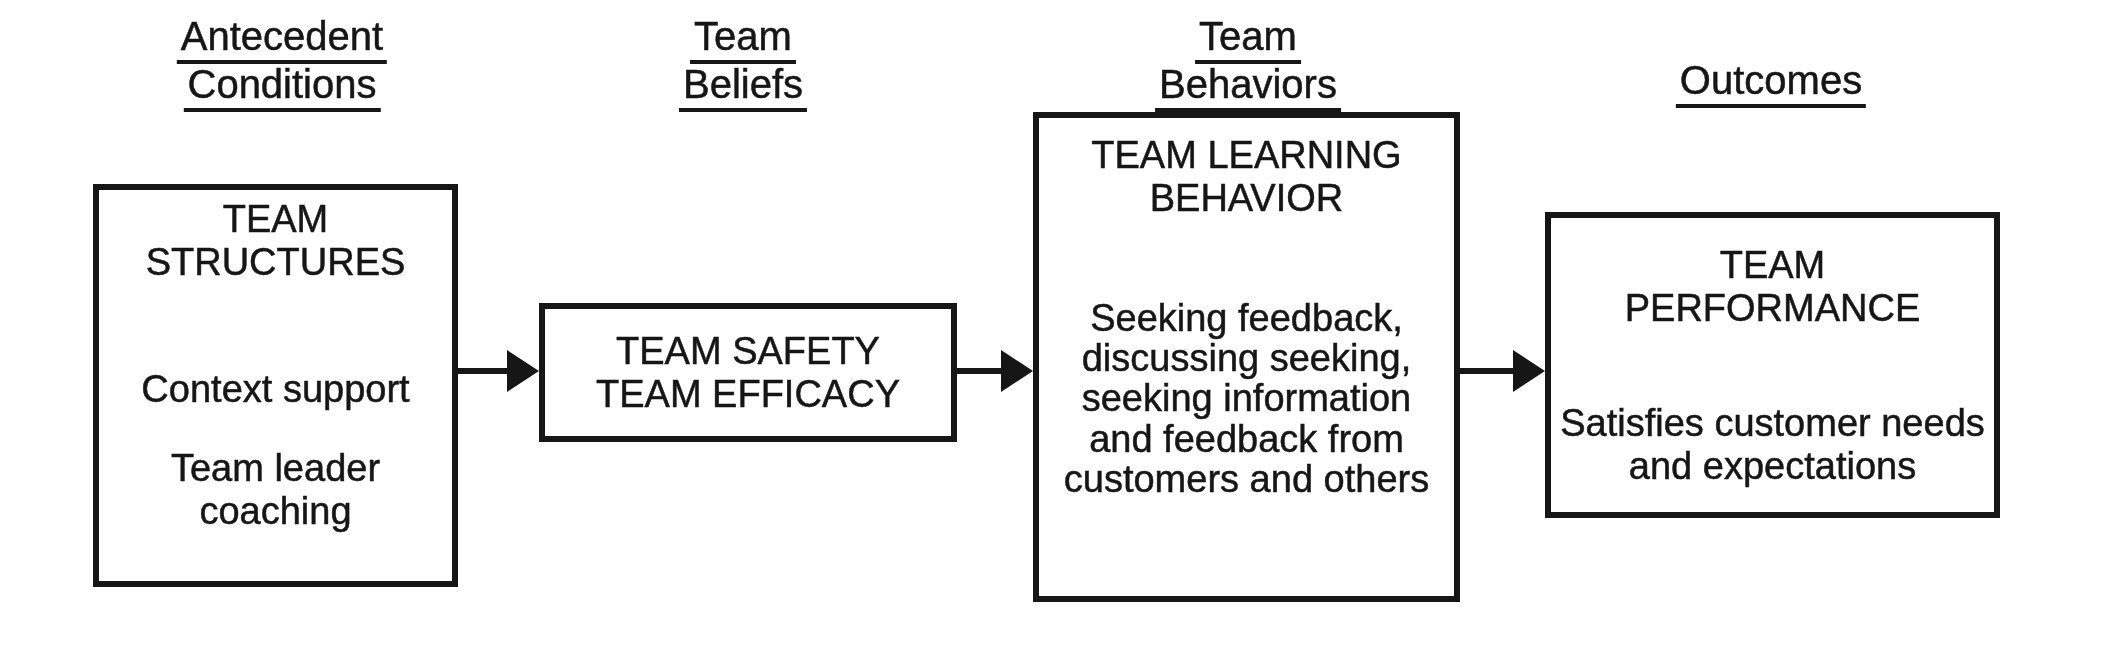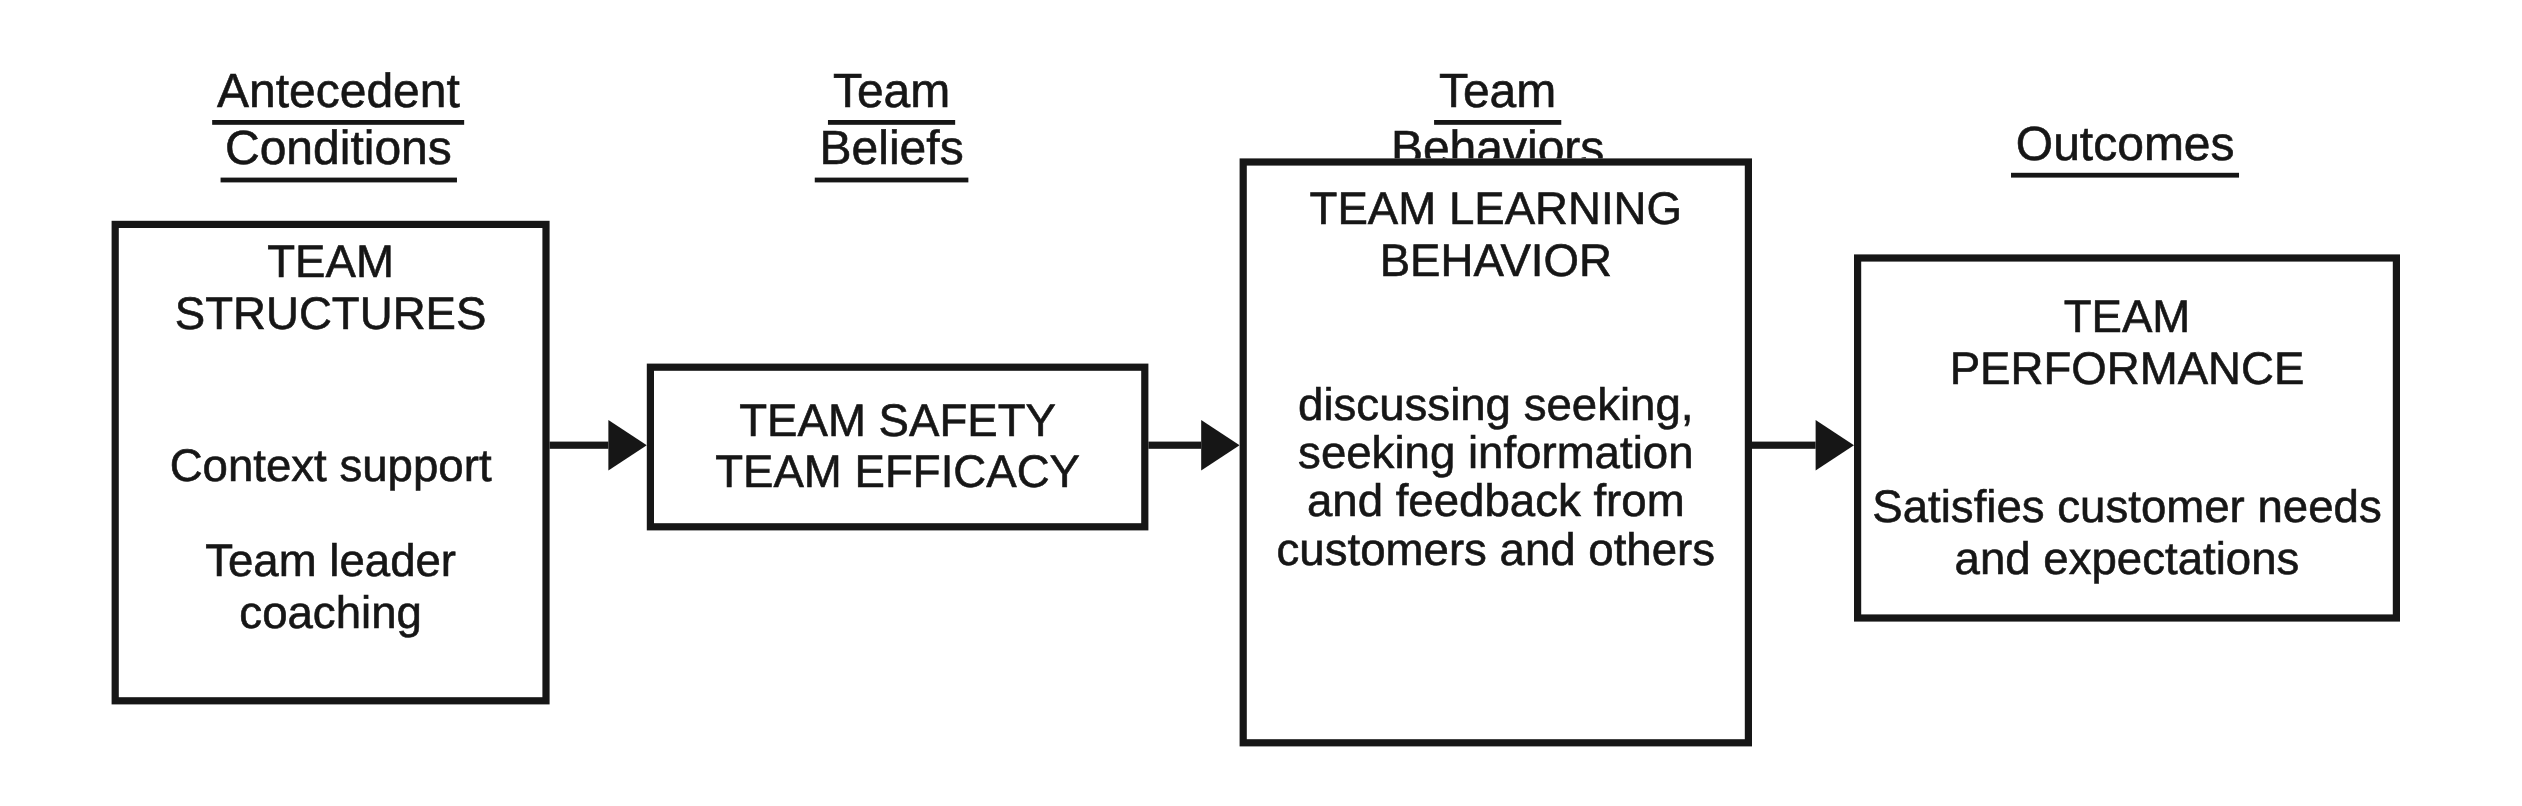--- a/index.html
+++ b/index.html
@@ -11,21 +11,21 @@
     font-family: "Liberation Sans", "DejaVu Sans", sans-serif;
     color: var(--ink);
     -webkit-text-stroke: 0.5px currentColor;
   }
   
   .heading {
     position: absolute;
     transform: translateX(-50%);
     display: flex; flex-direction: column; align-items: center;
     font-size: 40px; line-height: 1.0;
-    text-align: center; white-space: nowrap; margin-top: 40px;
+    text-align: center; white-space: nowrap;
   }
   .hline {
     display: inline-block;
     border-bottom: 4px solid var(--ink);
     padding: 0 4px 4px 4px;
   }
   #heading-1 { left: 282px;  top: 16px; }
   #heading-2 { left: 743px;  top: 16px; }
   #heading-3 { left: 1248px; top: 16px; }
   #heading-4 { left: 1771px; top: 60px; align-items: center; }
@@ -34,21 +34,21 @@
     position: absolute;
     border: 6px solid var(--ink);
     background: var(--bg);
     display: flex; flex-direction: column; align-items: center;
     text-align: center;
     font-size: 38px; line-height: 1.13;
   }
   .line { display: block; white-space: nowrap; }
   #box-1 { left: 93px;   top: 184px; width: 365px; height: 403px; }
   #box-2 { left: 539px;  top: 303px; width: 418px; height: 139px; justify-content: center; }
-  #box-3 { left: 1033px; top: 132px; width: 427px; height: 490px; }
+  #box-3 { left: 1033px; top: 112px; width: 427px; height: 490px; }
   #box-4 { left: 1545px; top: 212px; width: 455px; height: 306px; }
   #box-1 .box-title { margin-top: 8px; }
   #box-1 .item-1    { margin-top: 84px; }
   #box-1 .item-2    { margin-top: 36px; }
   #box-3 .box-title { margin-top: 16px; }
   #box-3 .box-body  { margin-top: 78px; line-height: 1.06; }
   #box-4 .box-title { margin-top: 26px; }
   #box-4 .box-body  { margin-top: 72px; text-align: center; }
   
   .arrow {
@@ -115,20 +115,21 @@
   <div class="arrow-shaft"></div>
   <div class="arrow-head"></div>
 </div>
 
 <div class="box" id="box-3">
   <div class="box-title">
     <span class="line">TEAM LEARNING</span>
     <span class="line">BEHAVIOR</span>
   </div>
   <div class="box-body">
+    <span class="line">Seeking feedback,</span>
     <span class="line">discussing seeking,</span>
     <span class="line">seeking information</span>
     <span class="line">and feedback from</span>
     <span class="line">customers and others</span>
   </div>
 </div>
 
 <div class="arrow" id="arrow-3">
   <div class="arrow-shaft"></div>
   <div class="arrow-head"></div>

